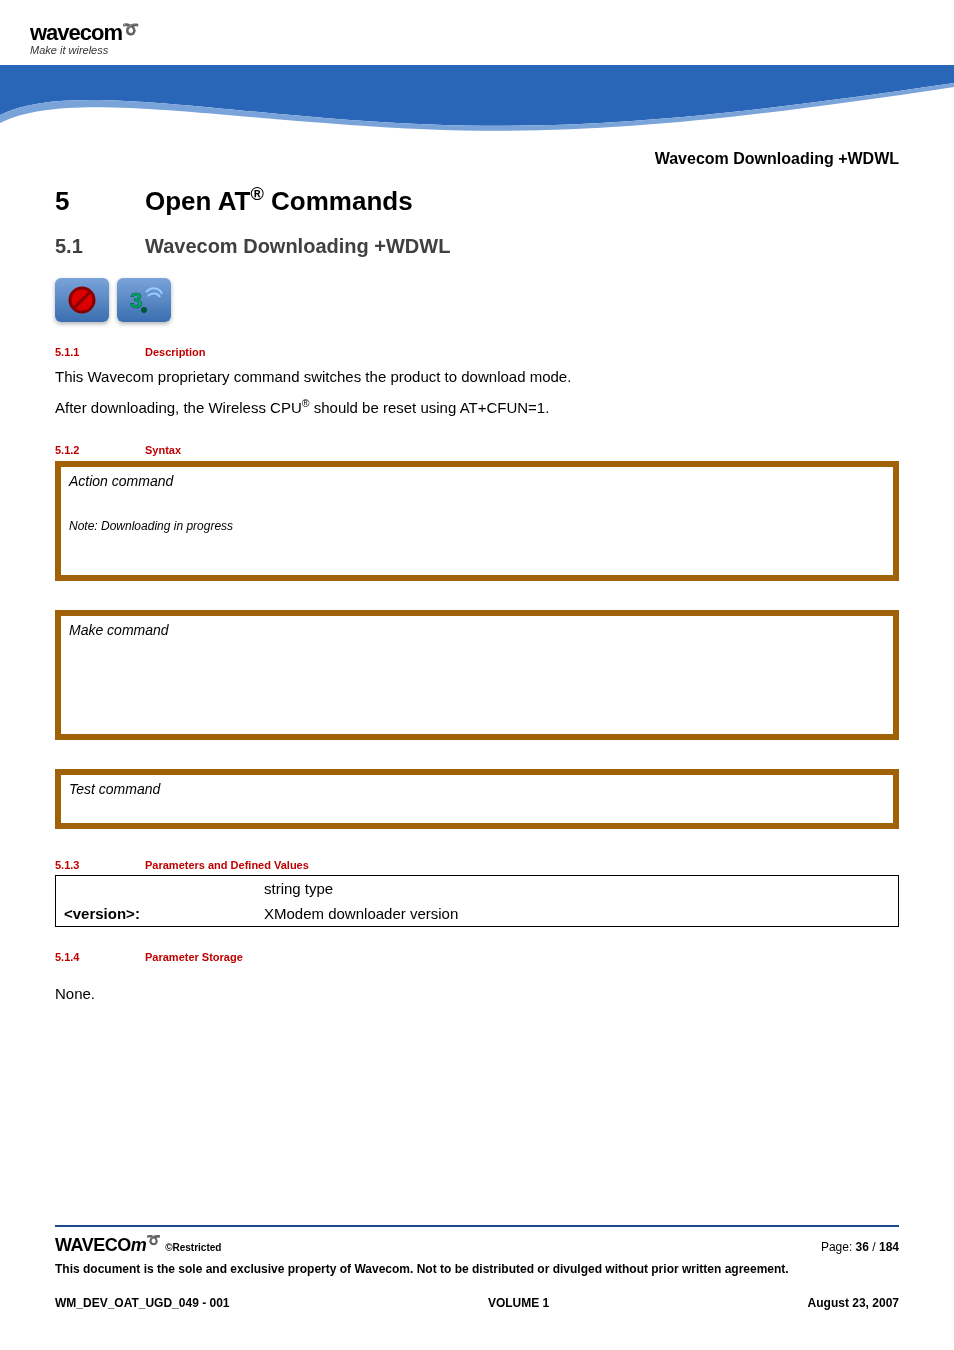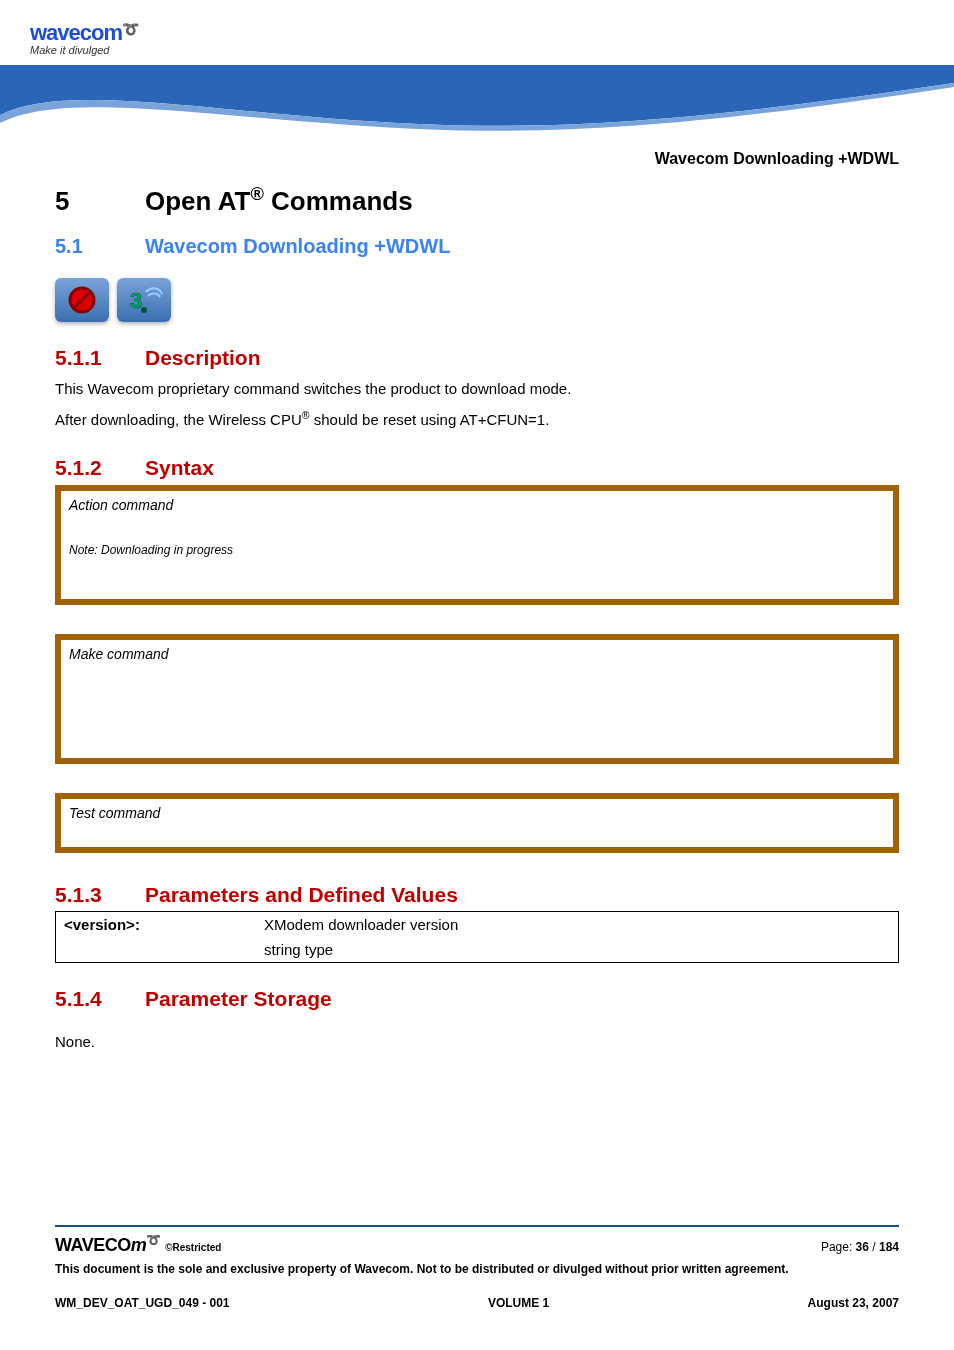--- a/index.html
+++ b/index.html
@@ -19,21 +19,21 @@
   }
   .logo-area {
     position: absolute;
     top: 20px;
     left: 30px;
   }
   .logo-text {
     font-family: Arial, sans-serif;
     font-weight: 900;
     font-size: 22px;
-    color: #1d4ed8;
+    color: #000000;
     letter-spacing: -1px;
   }
   .logo-swirl {
     color: #0a8a8a;
     font-size: 14px;
     vertical-align: super;
   }
   .logo-tagline {
     font-style: italic;
     font-size: 11px;
@@ -74,21 +74,21 @@
     letter-spacing: 0px;
   }
   h1.chapter .num {
     display: inline-block;
     width: 90px;
   }
   h2.section {
     font-family: Arial, sans-serif;
     font-weight: 900;
     font-size: 20px;
-    color: #3b82f6;
+    color: #404040;
     margin-top: 18px;
   }
   h2.section .num {
     display: inline-block;
     width: 90px;
   }
   .icon-row {
     margin-top: 20px;
     display: flex;
     gap: 8px;
@@ -108,21 +108,21 @@
     background: linear-gradient(#7aa3d9, #3a6fb0);
     position: relative;
   }
   .icon-3g {
     background: linear-gradient(#7aa3d9, #3a6fb0);
     position: relative;
   }
   h3.subsection {
     font-family: Arial, sans-serif;
     font-weight: 900;
-    font-size: 21px;
+    font-size: 11px;
     color: #c00000;
     margin-top: 24px;
   }
   h3.subsection .num {
     display: inline-block;
     width: 90px;
   }
   .body-text {
     font-family: Verdana, Arial, sans-serif;
     font-size: 15px;
@@ -215,21 +215,21 @@
   sup { font-size: 0.7em; }
 </style>
 </head>
 <body>
 
 <div class="header-banner">
   <div class="logo-area">
     <div>
       <span class="logo-text">wavecom</span><span class="logo-swirl">➰</span>
     </div>
-    <div class="logo-tagline">Make it divulged</div>
+    <div class="logo-tagline">Make it wireless</div>
   </div>
   <svg class="swoosh" viewBox="0 0 954 80" preserveAspectRatio="none">
     <path d="M0,0 L954,0 L954,18 C700,55 550,70 350,55 C180,42 60,20 0,50 Z" fill="#2a66b8"></path>
     <path d="M0,50 C60,20 180,42 350,55 C550,70 700,55 954,18 L954,22 C700,60 550,75 350,60 C180,48 60,28 0,58 Z" fill="#7aa3d9"></path>
   </svg>
 </div>
 
 <div class="top-right-titles">
   <div class="top-right-sub">Wavecom Downloading +WDWL</div>
 </div>
@@ -288,26 +288,26 @@
 
   <div class="syntax-box short">
     <div class="syntax-label">Test command</div>
   </div>
 
   <h3 class="subsection" style="margin-top:30px">
     <span class="num">5.1.3</span><span>Parameters and Defined Values</span>
   </h3>
   <div class="param-table">
     <div class="param-row">
+      <div class="param-name"></div>
+      <div class="param-desc">string type</div>
+    </div>
+    <div class="param-row">
       <div class="param-name">&lt;version&gt;:</div>
       <div class="param-desc">XModem downloader version</div>
-    </div>
-    <div class="param-row">
-      <div class="param-name"></div>
-      <div class="param-desc">string type</div>
     </div>
   </div>
 
   <h3 class="subsection">
     <span class="num">5.1.4</span><span>Parameter Storage</span>
   </h3>
   <p class="body-text" style="margin-top:20px">None.</p>
 
 </div>
 

